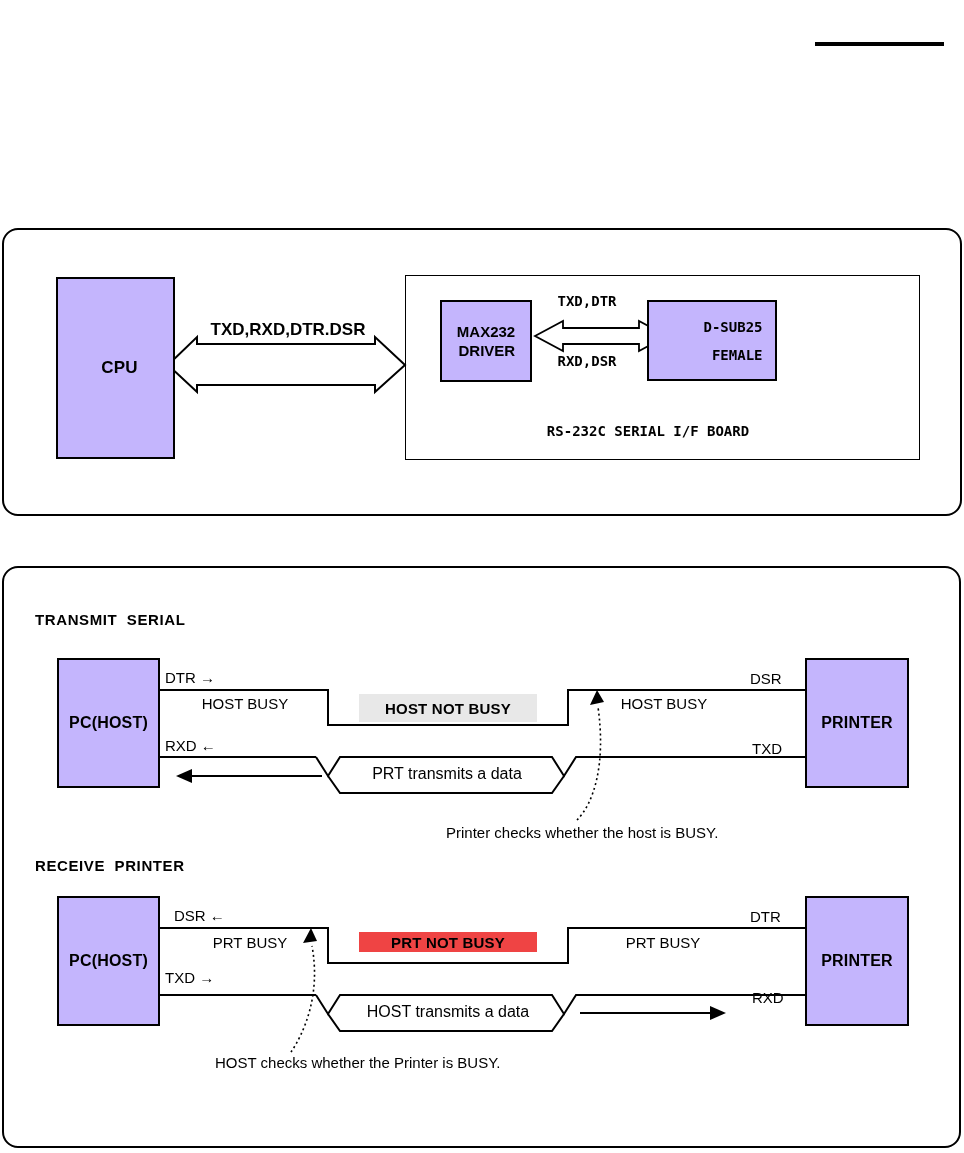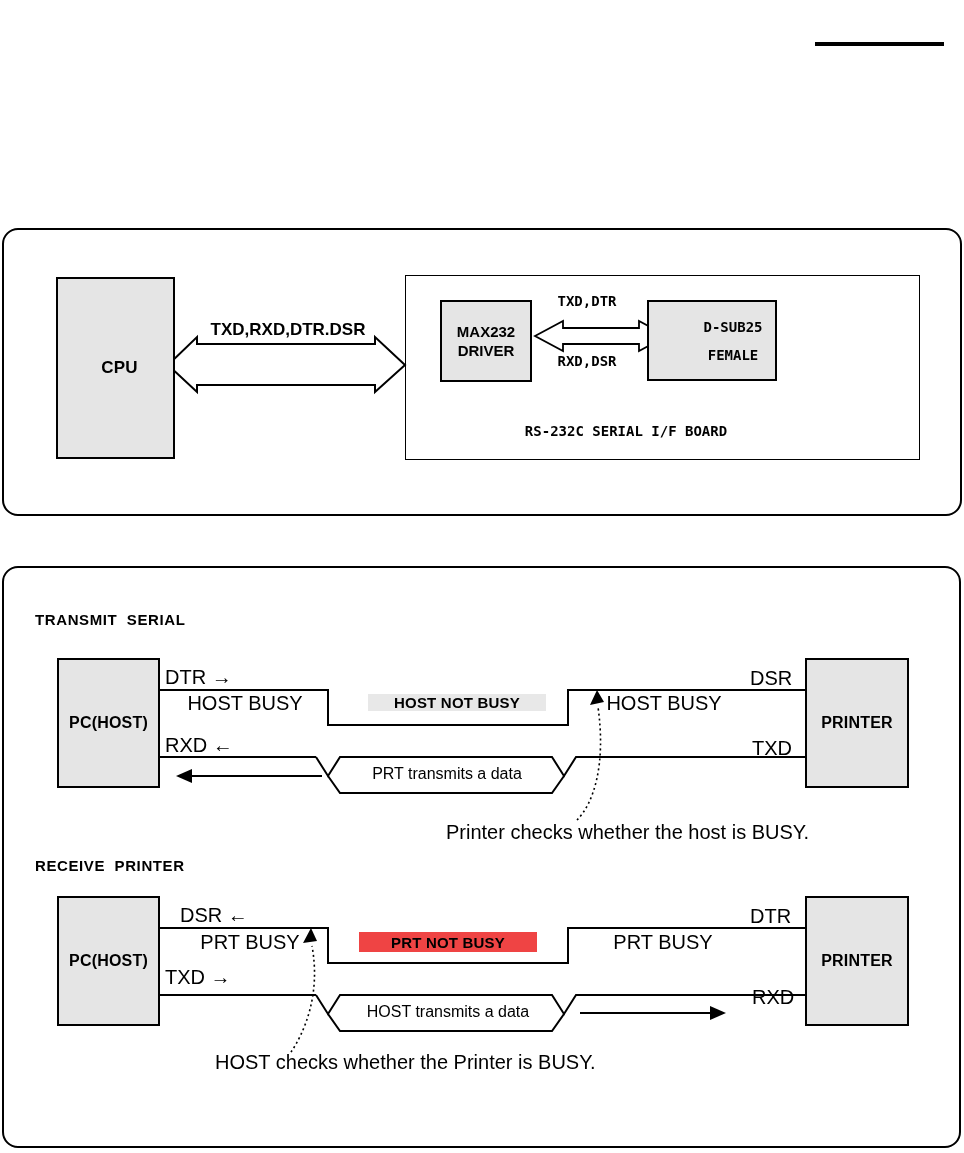--- a/index.html
+++ b/index.html
@@ -4,26 +4,26 @@
 <style>
   html,body{margin:0;padding:0;background:#ffffff;}
   body{
     position:relative;width:964px;height:1153px;overflow:hidden;
     font-family:"Liberation Sans",sans-serif;color:#000;
   }
   .abs{position:absolute;}
   
   .panel{position:absolute;border:2px solid #000;border-radius:16px;background:#fff;}
   
-  .box{position:absolute;border:2px solid #000;background:#e5e5e5;
-       display:flex;align-items:center;justify-content:center;text-align:center;}
+  .box{position:absolute;border:2px solid #000;background:#c4b5fd;
+       display:flex;align-items:center;justify-content:center;text-align:right;}
   .box-label{font-weight:bold;font-size:17px;letter-spacing:0.2px;}
   .thinbox{position:absolute;border:1.5px solid #000;background:#fff;}
   
-  .t{position:absolute;font-size:20px;line-height:17px;white-space:pre;}
+  .t{position:absolute;font-size:15px;line-height:17px;white-space:pre;}
   .b{font-weight:bold;}
   .heading{position:absolute;font-size:15px;font-weight:bold;letter-spacing:0.6px;white-space:pre;}
   .mono{font-family:"DejaVu Sans Mono",monospace;font-weight:bold;}
   .center{transform:translateX(-50%);}
   .hl{position:absolute;display:flex;align-items:center;justify-content:center;
       font-size:15px;font-weight:bold;letter-spacing:0.2px;white-space:pre;}
   svg{position:absolute;left:0;top:0;}
   .layer-lines{z-index:2;}
   .layer-boxes{z-index:3;}
   .layer-text{z-index:4;}
@@ -59,21 +59,21 @@
   <div class="mono" style="font-size:14px;line-height:20px;">
     <div>D-SUB25</div>
     <div style="height:8px;"></div>
     <div>FEMALE</div>
   </div>
 </div>
 
 <div class="t b layer-text center" style="left:288px;top:321px;font-size:17px;">TXD,RXD,DTR.DSR</div>
 <div class="t mono layer-text center" style="left:587px;top:293px;font-size:14px;">TXD,DTR</div>
 <div class="t mono layer-text center" style="left:587px;top:353px;font-size:14px;">RXD,DSR</div>
-<div class="t mono layer-text center" style="left:626px;top:423px;font-size:14px;">RS-232C SERIAL I/F BOARD</div>
+<div class="t mono layer-text center" style="left:648px;top:423px;font-size:14px;">RS-232C SERIAL I/F BOARD</div>
 
 <div class="panel" style="left:2px;top:566px;width:955px;height:578px;"></div>
 
 <svg class="layer-lines" width="964" height="1153" viewBox="0 0 964 1153">
   <g stroke="#000000" stroke-width="2" fill="none">
 
     <path d="M160,690 H328 V725 H568 V690 H806"></path>
 
     <path d="M160,757 H316"></path>
     <path d="M316,757 L328,776 L340,757 H552 L564,776 L576,757 H806"></path>
@@ -105,38 +105,38 @@
 
 <div class="box layer-boxes" style="left:57px;top:658px;width:99px;height:126px;">
   <span class="box-label" style="font-size:16px;">PC(HOST)</span>
 </div>
 <div class="box layer-boxes" style="left:805px;top:658px;width:100px;height:126px;">
   <span class="box-label" style="font-size:16px;">PRINTER</span>
 </div>
 
 <div class="t layer-text" style="left:165px;top:669px;">DTR →</div>
 <div class="t layer-text center" style="left:245px;top:695px;">HOST BUSY</div>
-<div class="hl layer-text" style="left:368px;top:694px;width:178px;height:17px;background:#e8e8e8;">HOST NOT BUSY</div>
+<div class="hl layer-text" style="left:359px;top:694px;width:178px;height:28px;background:#e8e8e8;">HOST NOT BUSY</div>
 <div class="t layer-text center" style="left:664px;top:695px;">HOST BUSY</div>
 <div class="t layer-text" style="left:750px;top:670px;">DSR</div>
 <div class="t layer-text" style="left:165px;top:737px;">RXD ←</div>
 <div class="t layer-text" style="left:752px;top:740px;">TXD</div>
 <div class="t layer-text center" style="left:447px;top:765px;font-size:16px;">PRT transmits a data</div>
 <div class="t layer-text" style="left:446px;top:824px;">Printer checks whether the host is BUSY.</div>
 
 <div class="heading layer-text" style="left:35px;top:857px;">RECEIVE  PRINTER</div>
 
 <div class="box layer-boxes" style="left:57px;top:896px;width:99px;height:126px;">
   <span class="box-label" style="font-size:16px;">PC(HOST)</span>
 </div>
 <div class="box layer-boxes" style="left:805px;top:896px;width:100px;height:126px;">
   <span class="box-label" style="font-size:16px;">PRINTER</span>
 </div>
 
-<div class="t layer-text" style="left:180px;top:907px;">DSR ←</div>
+<div class="t layer-text" style="left:174px;top:907px;">DSR ←</div>
 <div class="t layer-text center" style="left:250px;top:934px;">PRT BUSY</div>
 <div class="hl layer-text" style="left:359px;top:932px;width:178px;height:20px;background:#ef4444;">PRT NOT BUSY</div>
 <div class="t layer-text center" style="left:663px;top:934px;">PRT BUSY</div>
 <div class="t layer-text" style="left:750px;top:908px;">DTR</div>
 <div class="t layer-text" style="left:165px;top:969px;">TXD →</div>
 <div class="t layer-text" style="left:752px;top:977px;margin-top:12px;">RXD</div>
 <div class="t layer-text center" style="left:448px;top:1003px;font-size:16px;">HOST transmits a data</div>
 <div class="t layer-text" style="left:215px;top:1054px;">HOST checks whether the Printer is BUSY.</div>
 
 </body></html>

